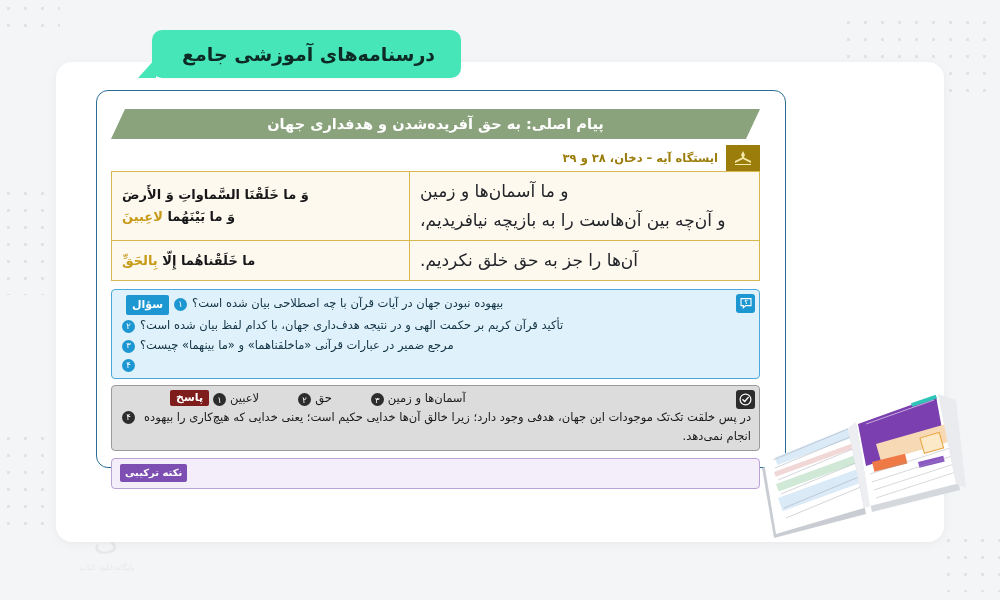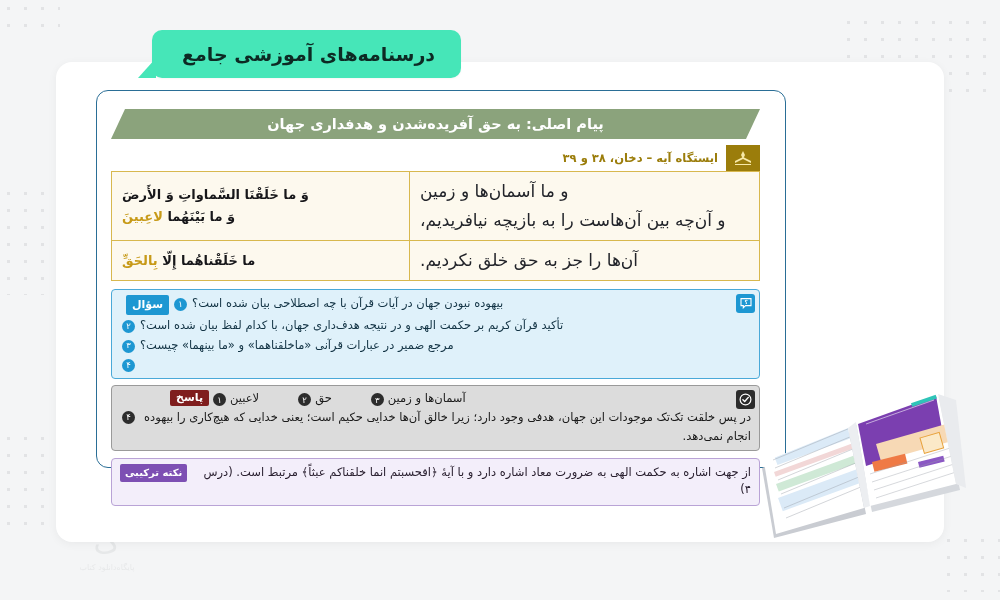--- a/index.html
+++ b/index.html
@@ -419,21 +419,20 @@
         <span class="tag-word-dark">پاسخ</span>
       </span>
     </div>
     <div class="arow">
       <span class="atext">در پس خلقت تک‌تک موجودات این جهان، هدفی وجود دارد؛ زیرا خالق آن‌ها خدایی حکیم است؛ یعنی خدایی که هیچ‌کاری را بیهوده انجام نمی‌دهد.</span>
       <span class="num-dark">۴</span>
     </div>
   </div>
 
   <div class="note">
-    <span class="note-text">از جهت اشاره به حکمت الهی به ضرورت معاد اشاره دارد و با آیهٔ ﴿افحسبتم انما خلقناکم عبثاً﴾ مرتبط است. (درس ۴)</span>
     <span class="note-badge">نکته ترکیبی</span>
   </div>
 </div>
 
 <svg class="book" viewBox="0 0 232 150">
   <defs>
     <clipPath id="lp">
         <path d="M4 74 L88 40 L104 120 L16 146 Z"></path>
       </clipPath>
     <clipPath id="rp">

